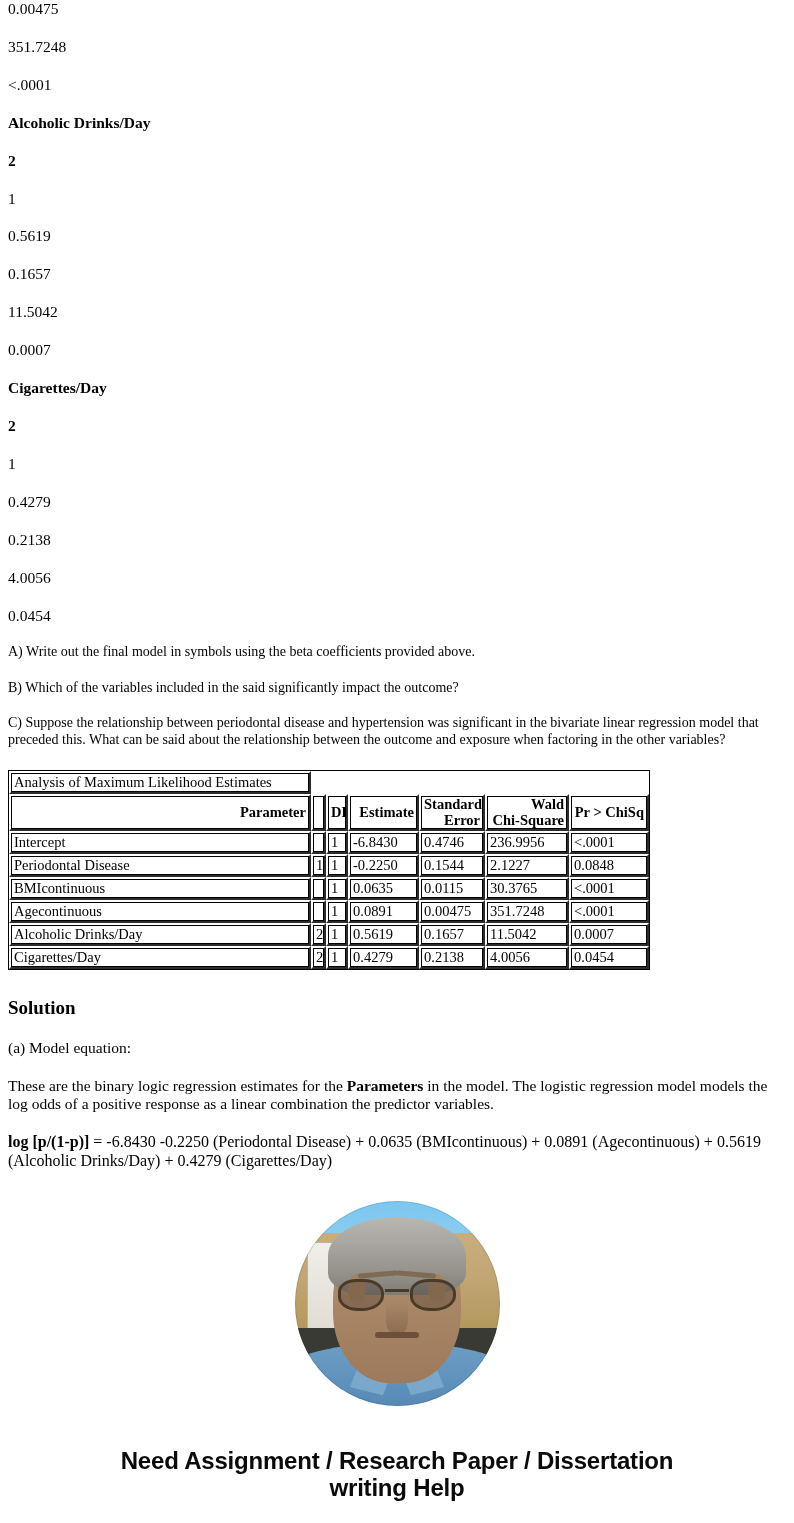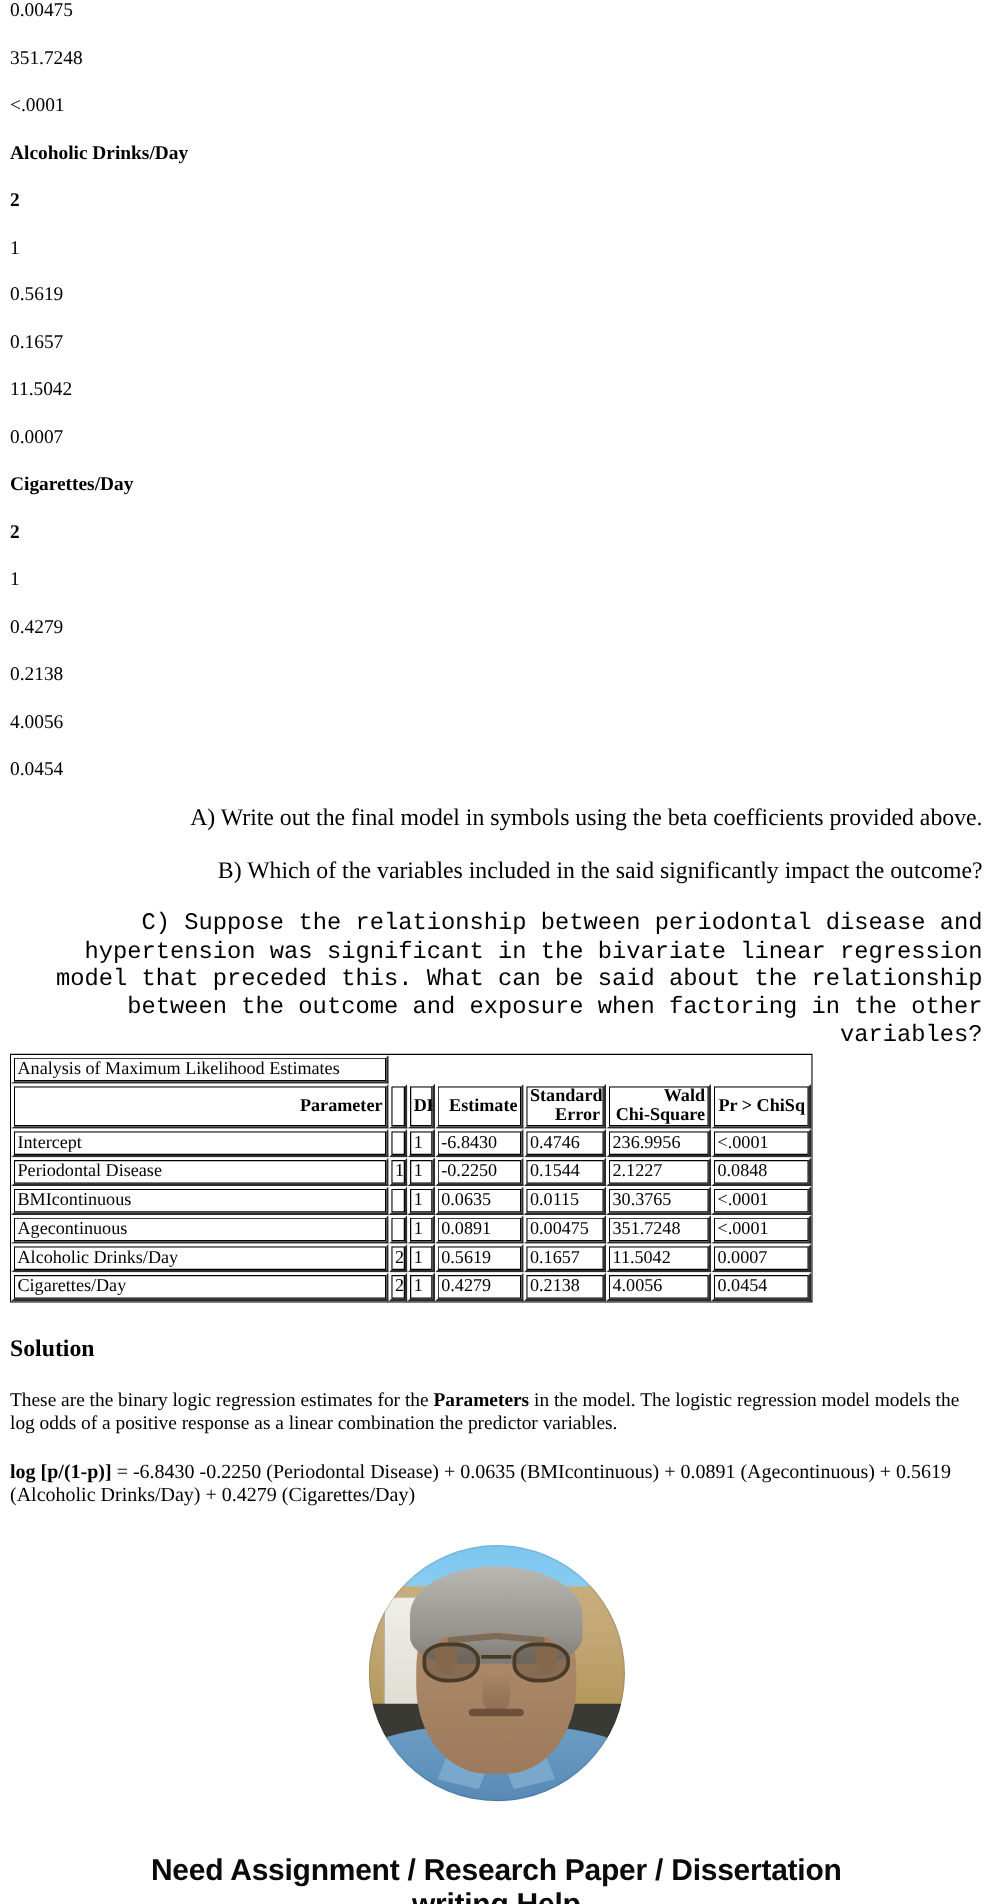--- a/index.html
+++ b/index.html
@@ -28,28 +28,26 @@
     line-height: 1.22;
     margin: 0 0 19px 0;
     white-space: nowrap;
   }
   .stack-line.bold {
     font-weight: bold;
   }
 
   
   .qpara {
-    font-size: 19px;
+    font-size: 14px;
     line-height: 1.18;
     margin: 0 0 19px 0;
-    text-align: right;
   }
   .qpara.last {
-    margin-bottom: 4px;
-    font-family: Liberation Mono, monospace;
+    margin-bottom: 22px;
   }
 
   
   .sas-table-wrap {
     margin: 0 0 27px 0;
   }
   table.sas {
     border-collapse: separate;
     border-spacing: 0;
     border: 1px solid #000000;
@@ -437,20 +435,21 @@
           <td class="num">0.2138</td>
           <td class="num">4.0056</td>
           <td class="num">0.0454</td>
         </tr>
       </tbody>
     </table>
   </div>
 
   <div>
     <h2 class="section-title">Solution</h2>
+    <p class="spara">(a) Model equation:</p>
     <p class="spara"><span>These are the binary logic regression estimates for the </span><b>Parameters</b><span> in the model. The logistic regression model models the log odds of a positive response as a linear combination the predictor variables.</span></p>
     <p class="eqn"><b>log [p/(1-p)]</b><span> = -6.8430 -0.2250 (Periodontal Disease) + 0.0635 (BMIcontinuous) + 0.0891 (Agecontinuous) + 0.5619 (Alcoholic Drinks/Day) + 0.4279 (Cigarettes/Day)</span></p>
   </div>
 
   <div class="photo-block">
     <div class="avatar">
       <div class="av-sky"></div>
       <div class="av-wall"></div>
       <div class="av-wallpanel"></div>
       <div class="av-dark"></div>

